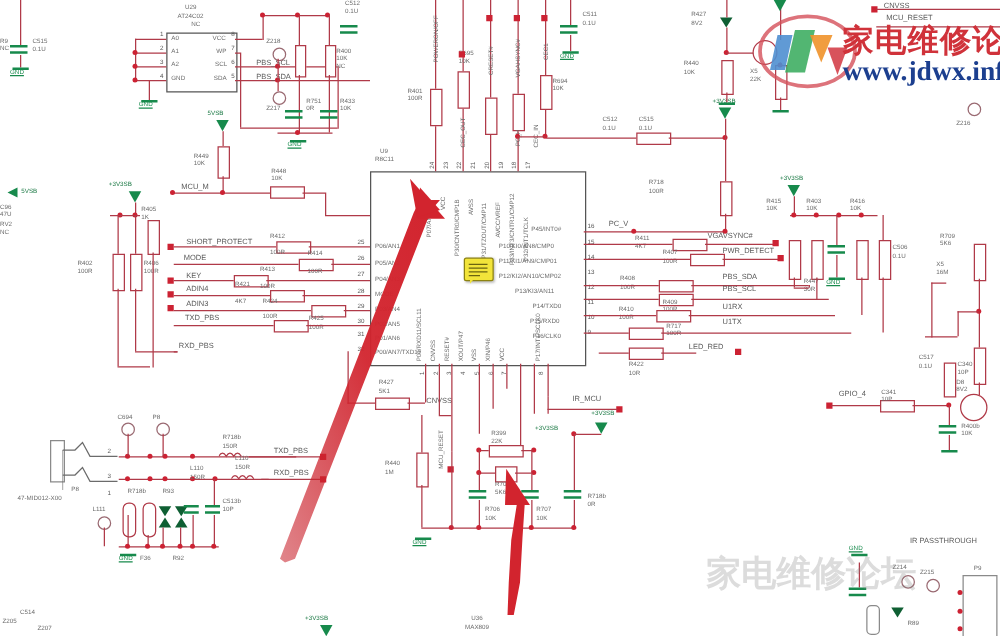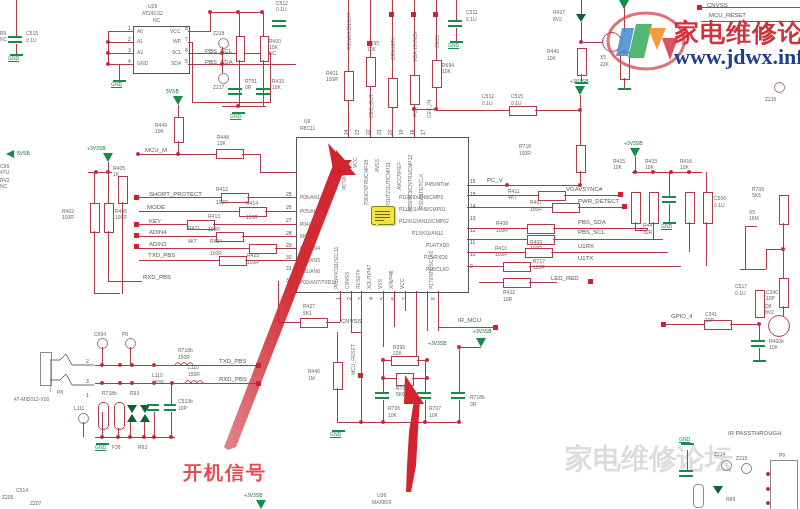--- a/index.html
+++ b/index.html
@@ -841,21 +841,20 @@
     <polygon points="228,450 236,447 345,168 352,160 336,160 331,170 224,447" fill="url(#ag)"></polygon>
     <polygon points="328,143 356,175 334,175" fill="#d2242e"></polygon>
     <polygon points="336,150 352,168 333,174" fill="#d2242e"></polygon>
   </svg>
 
   <svg class="redarrow" style="left:0;top:0;width:800px;height:509px;pointer-events:none;">
     <polygon points="411,492 416,466 418,430 420,400 414,400 409,432 407,466 406,492" fill="#d2242e"></polygon>
     <polygon points="405,375 424,404 404,404" fill="#d2242e"></polygon>
   </svg>
 
-  <div class="cn-red" style="left:183px;top:460px;">开机信号</div>
 
   <div class="wm-top" style="left:612px;top:6px;">
     <svg style="position:absolute;left:-8px;top:2px;width:84px;height:70px;">
       <ellipse cx="42" cy="33" rx="38" ry="28" fill="none" stroke="#d4505a" stroke-width="3" opacity=".8"></ellipse>
       <polygon points="18,20 30,20 24,48 12,48" fill="#4f8fd0" opacity=".9"></polygon>
       <polygon points="32,16 48,16 40,50 24,50" fill="#3fae63" opacity=".9"></polygon>
       <polygon points="44,20 62,20 53,42" fill="#f0922a" opacity=".9"></polygon>
       <polygon points="58,30 74,30 66,52" fill="#d4404a" opacity=".9"></polygon>
     </svg>
     <div class="wm-cn" style="position:absolute;left:62px;top:10px;">家电维修论坛</div>

